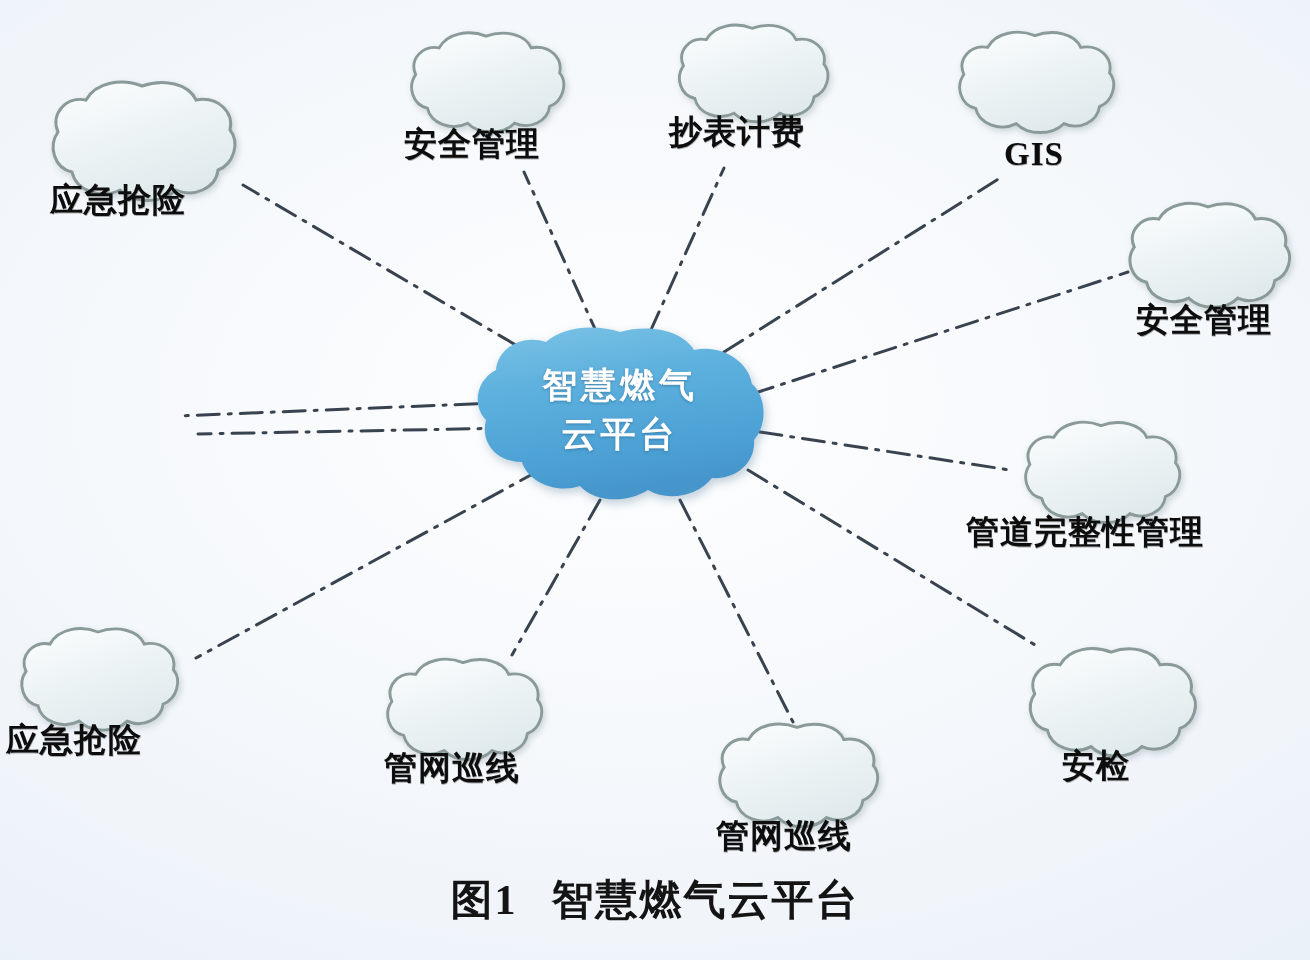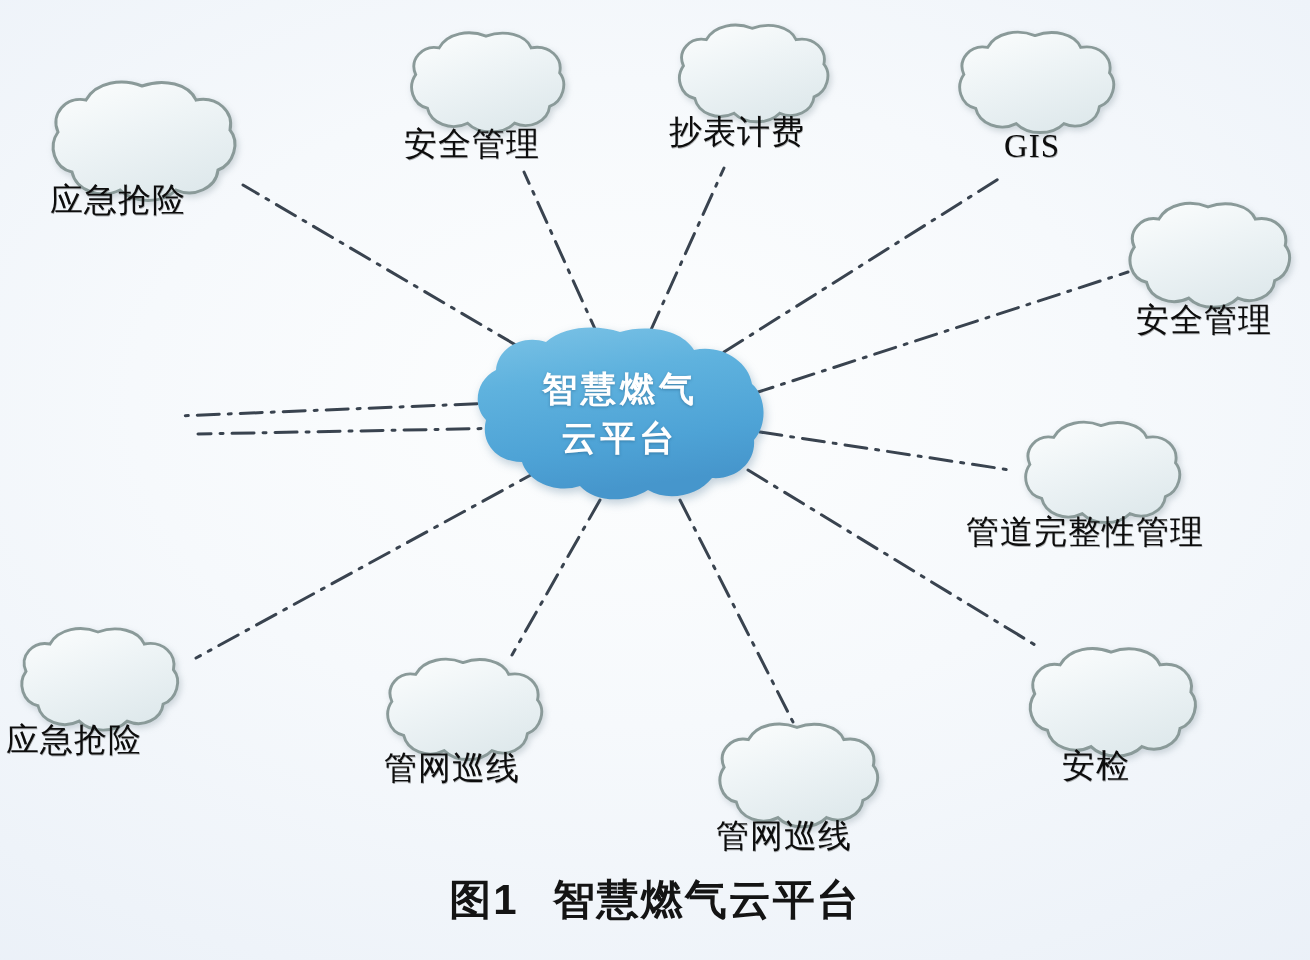--- a/index.html
+++ b/index.html
@@ -36,21 +36,21 @@
   .cloud-svg {
     display: block;
     filter: drop-shadow(2px 3px 3px rgba(110,130,140,0.30));
   }
   .node-label {
     position: absolute;
     white-space: nowrap;
     color: #0d0d0d;
     font-family: "Liberation Serif", "DejaVu Serif", serif;
     font-size: 33px;
-    font-weight: 400;
+    font-weight: 700;
     letter-spacing: 1px;
     text-shadow: 0.6px 0.6px 0 rgba(0,0,0,0.30);
     line-height: 1;
   }
   
   #center-node {
     position: absolute;
     left: 470px;
     top: 322px;
     width: 300px;
@@ -59,36 +59,36 @@
   #center-node .cloud-svg {
     filter: drop-shadow(2px 4px 5px rgba(80,120,150,0.35));
   }
   .center-text {
     position: absolute;
     left: 0;
     top: 42px;
     width: 300px;
     text-align: center;
     color: #ffffff;
-    font-family: Liberation Sans, sans-serif;
+    font-family: Liberation Mono, monospace;
     font-weight: 700;
     font-size: 35px;
     line-height: 49px;
     letter-spacing: 4px;
     text-shadow: 0 1px 3px rgba(30,90,130,0.55), 0 0 1px rgba(255,255,255,0.5);
     pointer-events: none;
   }
   .center-text span { display: block; }
   #caption {
     position: absolute;
     left: 0;
     top: 872px;
     width: 1310px;
     text-align: center;
-    font-family: Liberation Sans, sans-serif;
+    font-family: Liberation Serif, serif;
     font-size: 42px;
     font-weight: 700;
     color: #141414;
     letter-spacing: 2px;
   }
   #caption .cap-num { margin-right: 34px; }
 </style>
 </head>
 <body>
 
@@ -191,21 +191,21 @@
   <div class="node" style="left:952px; top:22px;">
     <div class="cloud-wrap">
       <svg class="cloud-svg" width="166" height="122" viewBox="0 0 196 128">
         <path fill="url(#g1)" stroke="#8a9a99" stroke-width="3.4" d="
           M 98 8 C 120 0, 145 6, 152 22 C 174 18, 190 34, 186 52
           C 196 64, 190 86, 174 92 C 172 110, 150 120, 132 112
           C 118 126, 90 126, 76 112 C 56 122, 32 112, 28 94
           C 10 90, 4 68, 14 54 C 6 36, 22 18, 42 22 C 52 4, 78 0, 98 8 Z"></path>
       </svg>
     </div>
-    <div class="node-label" style="left:52px; top:108px;">GIS</div>
+    <div class="node-label" style="left:52px; top:116px;">GIS</div>
   </div>
 
   <div class="node" style="left:1122px; top:194px;">
     <div class="cloud-wrap">
       <svg class="cloud-svg" width="172" height="124" viewBox="0 0 196 128">
         <path fill="url(#g1)" stroke="#8a9a99" stroke-width="3.4" d="
           M 98 8 C 120 0, 145 6, 152 22 C 174 18, 190 34, 186 52
           C 196 64, 190 86, 174 92 C 172 110, 150 120, 132 112
           C 118 126, 90 126, 76 112 C 56 122, 32 112, 28 94
           C 10 90, 4 68, 14 54 C 6 36, 22 18, 42 22 C 52 4, 78 0, 98 8 Z"></path>

